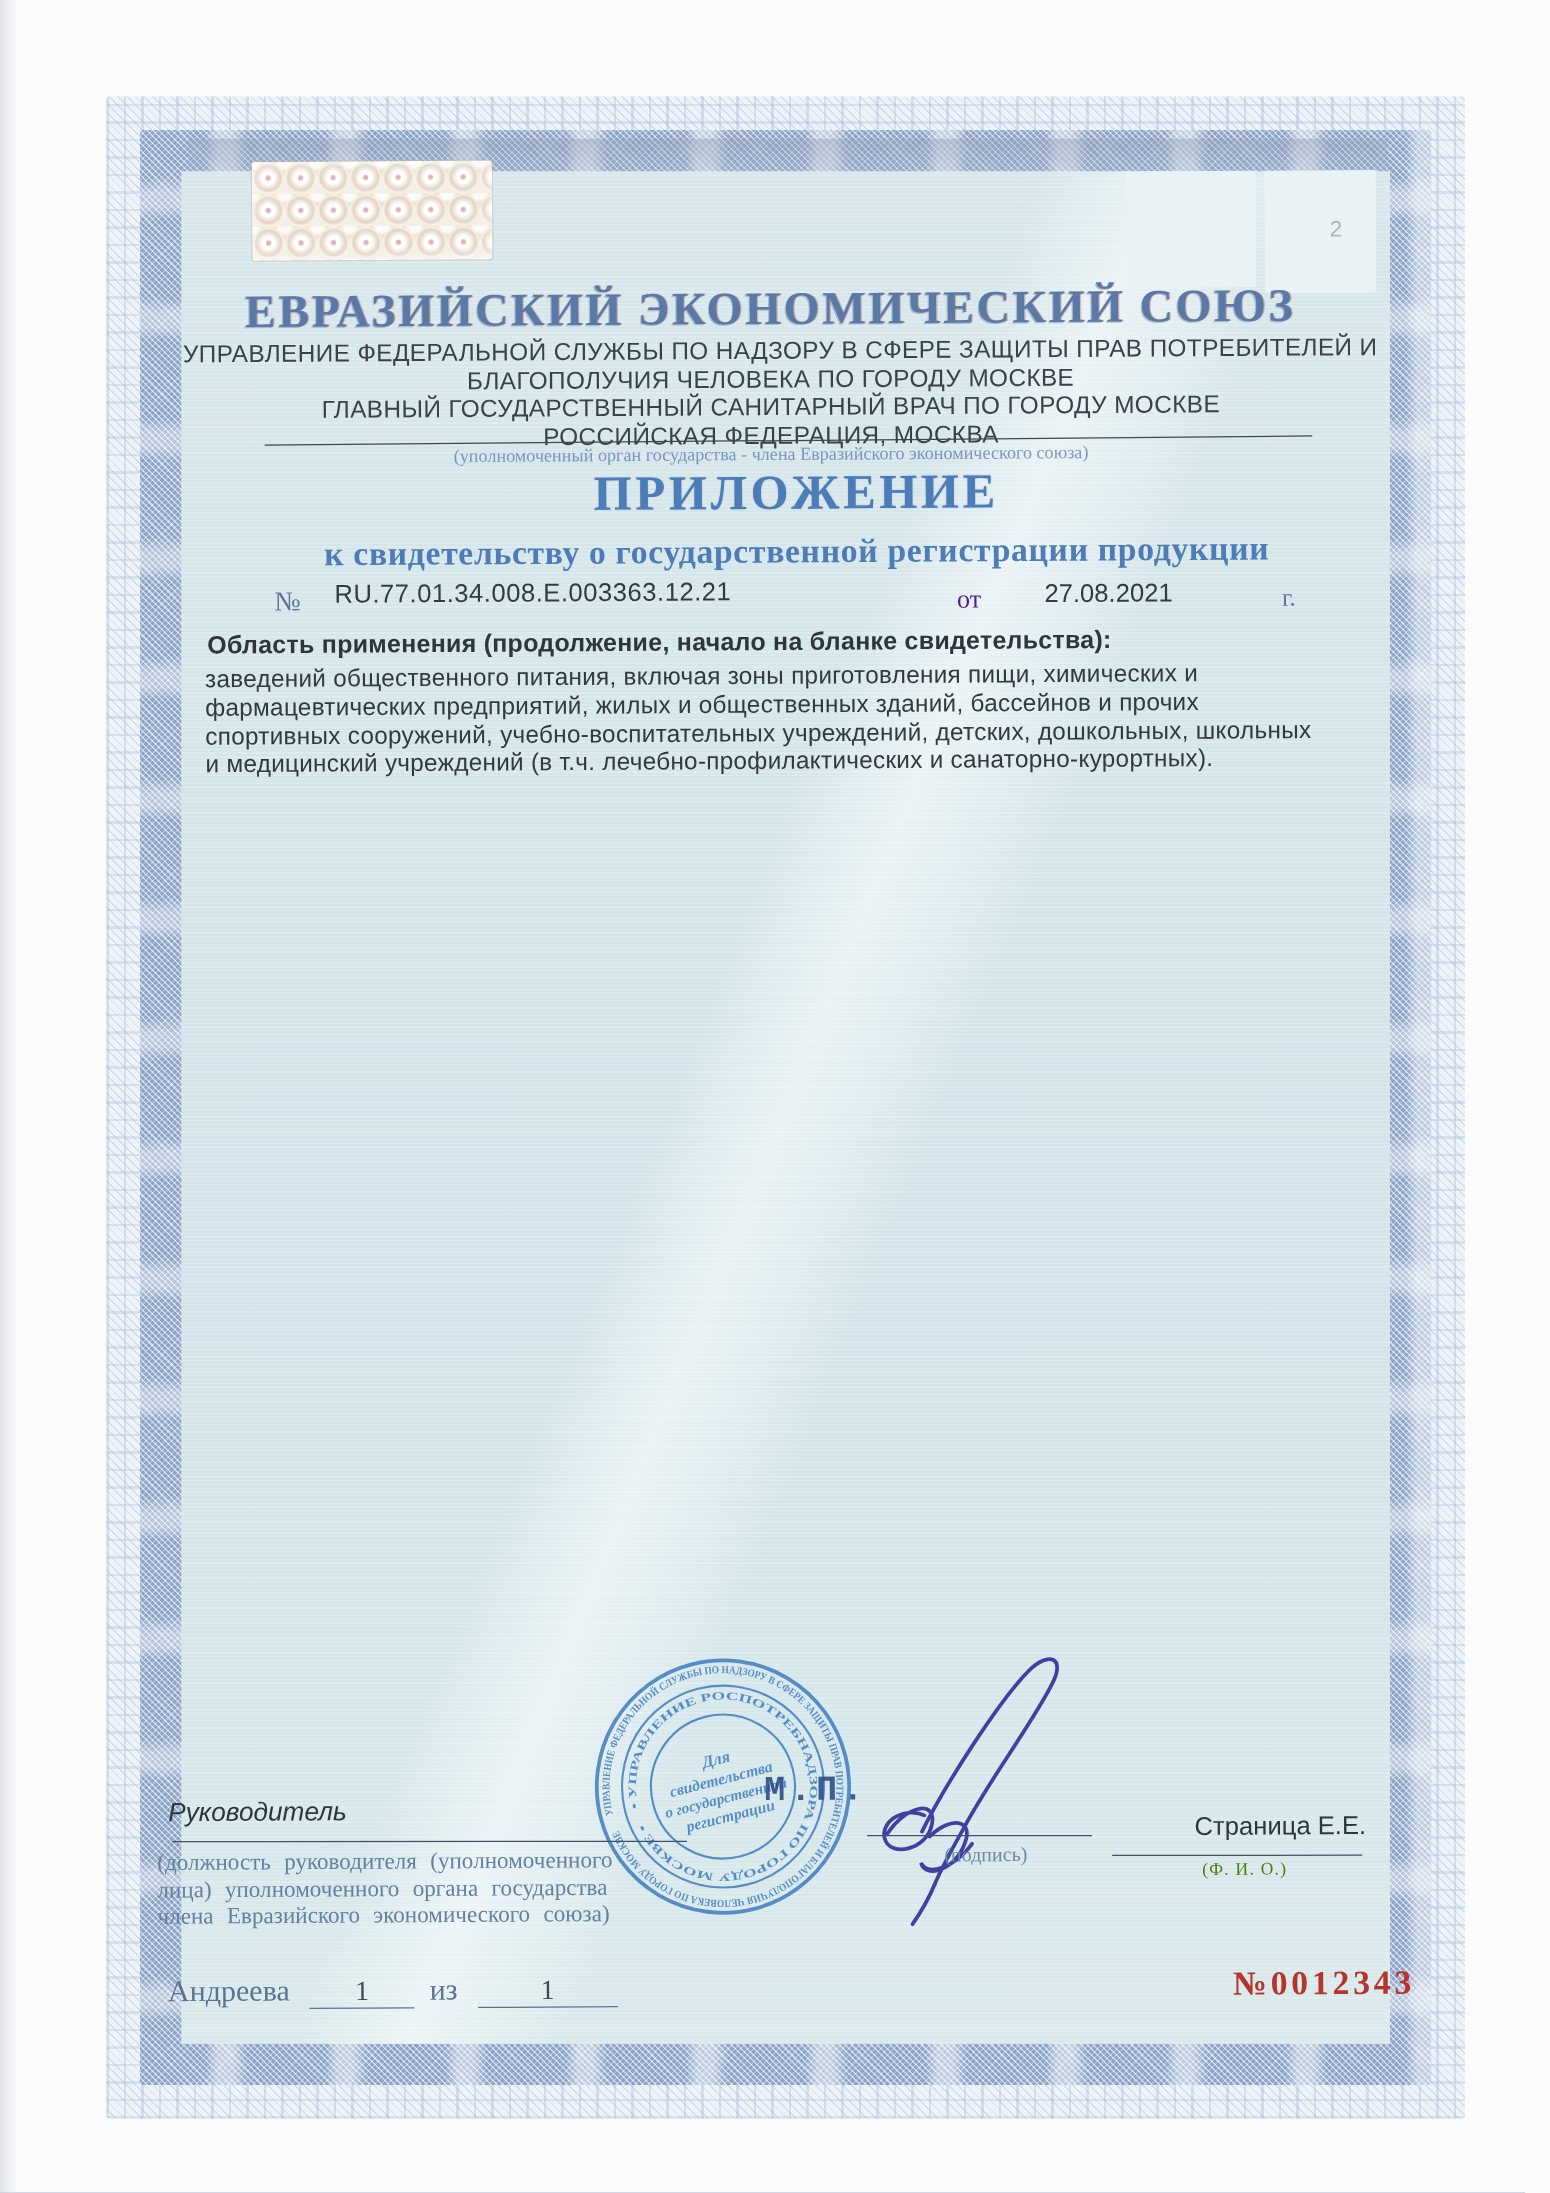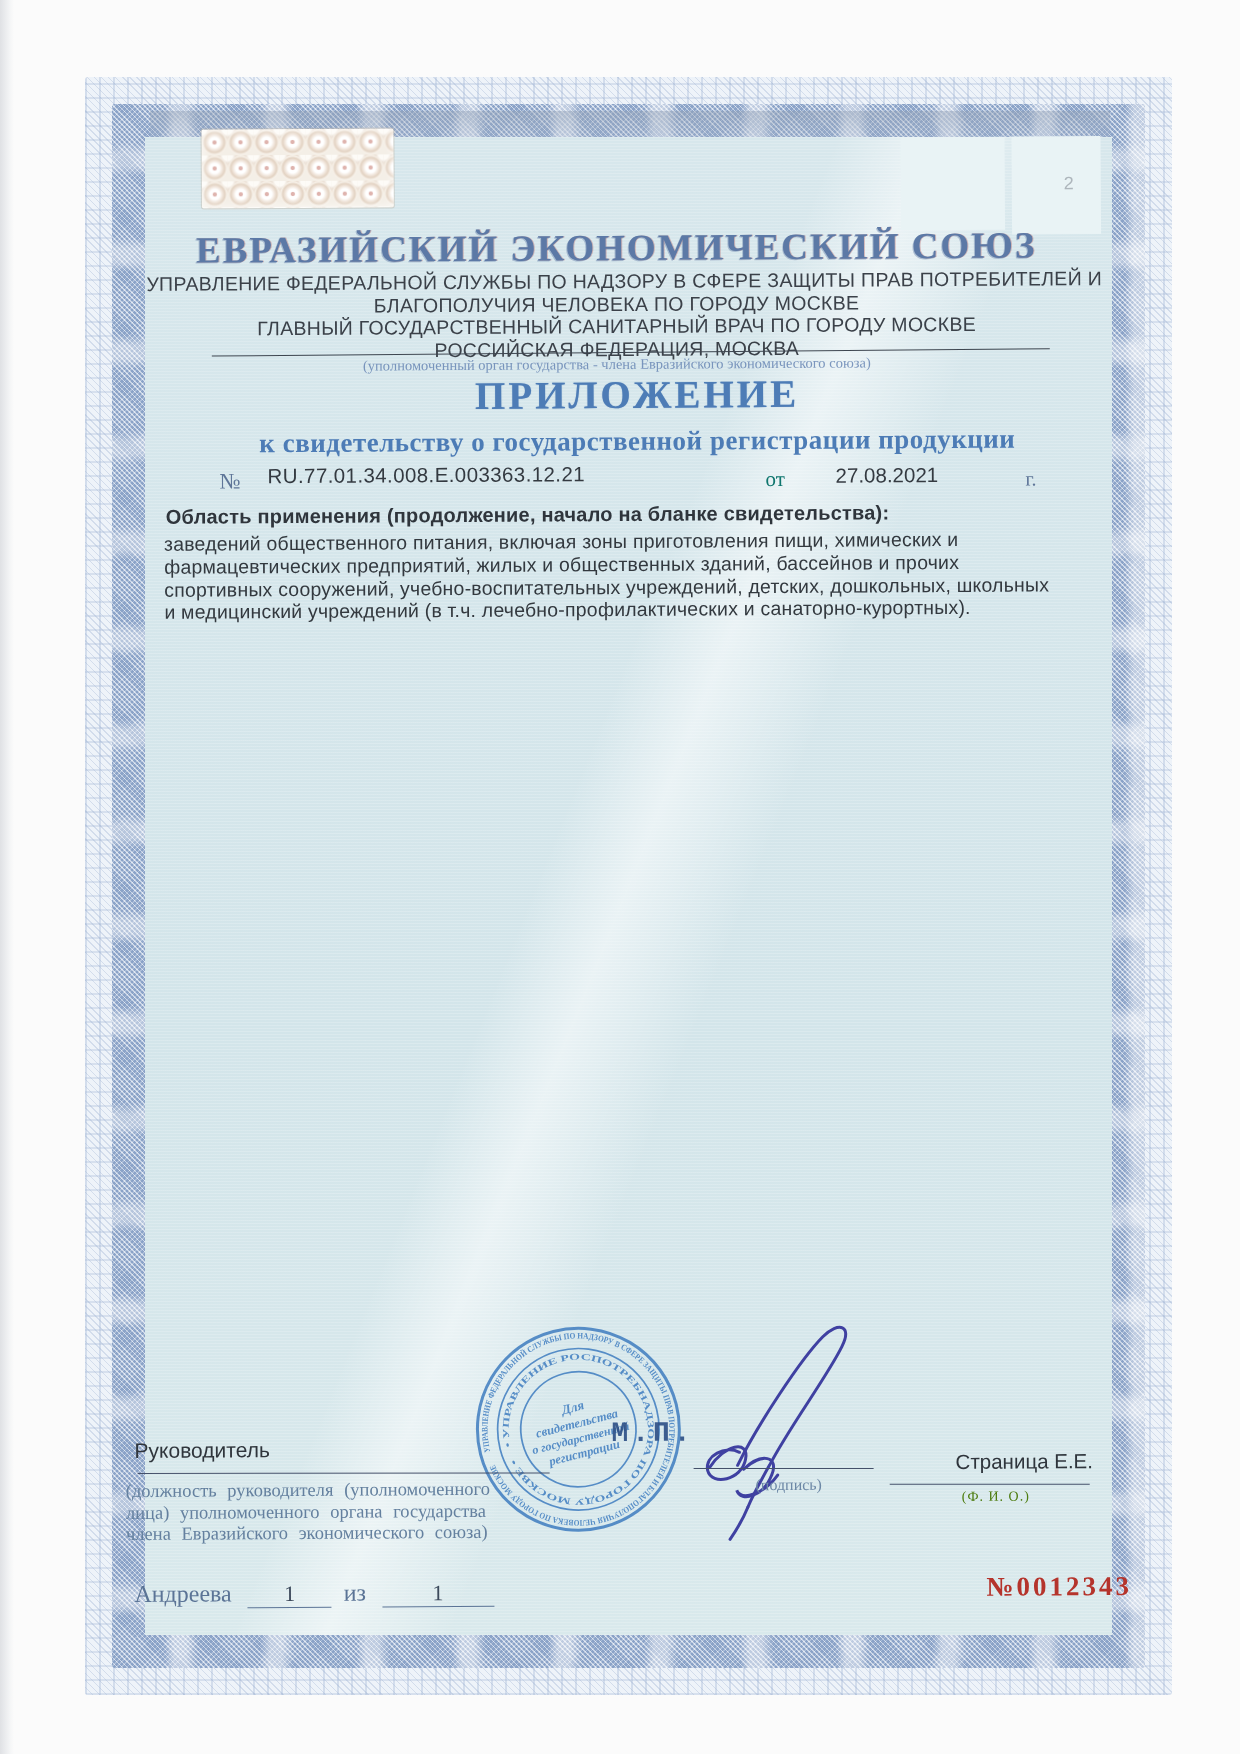--- a/index.html
+++ b/index.html
@@ -89,35 +89,35 @@
   }
   .doc-subtitle{
     position:absolute;left:150px;top:426px;width:980px;text-align:center;
     font-family:"Liberation Serif",serif;font-weight:bold;font-size:27px;letter-spacing:.5px;
     color:#4d7cb6;
   }
   .num-row{position:absolute;left:0;top:462px;width:1240px;height:34px;
     font-size:20.5px;color:#343a41;}
   .num-label{position:absolute;left:222px;top:4px;font-family:"Liberation Serif",serif;color:#5e7598;font-size:22px;}
   .num-value{position:absolute;left:270px;top:0;letter-spacing:.4px;}
-  .date-label{position:absolute;left:768px;top:6px;font-family:"Liberation Serif",serif;color:#0f766e;font-size:21px;}
+  .date-label{position:absolute;left:768px;top:6px;font-family:"Liberation Serif",serif;color:#4c1d95;font-size:21px;}
   .date-value{position:absolute;left:838px;top:3px;}
   .date-suffix{position:absolute;left:1028px;top:8px;font-family:"Liberation Serif",serif;color:#5e7598;font-size:20px;}
   .body-heading{position:absolute;left:168px;top:503px;width:920px;
     font-size:20px;font-weight:bold;color:#2f353c;letter-spacing:.2px;}
   .body-paragraph{position:absolute;left:166px;top:530px;width:900px;
     font-size:19.5px;line-height:22.8px;color:#33393f;letter-spacing:.2px;text-align:left;}
   
   .stamp{position:absolute;left:468px;top:1322px;width:214px;height:214px;opacity:.85;
     transform:rotate(-14deg);}
   .mp-mark{position:absolute;left:608px;top:1418px;font-family:Liberation Mono, monospace;
     font-weight:bold;font-size:28px;letter-spacing:4px;color:#2c4f86;opacity:.9;}
   .signature{position:absolute;left:676px;top:1318px;width:175px;height:225px;}
   
-  .role-label{position:absolute;left:131px;top:1436px;font-size:21px;color:#2f353c;}
+  .role-label{position:absolute;left:131px;top:1436px;font-size:21px;color:#2f353c;font-style:italic;}
   .role-line{position:absolute;left:134px;top:1471px;width:412px;border-top:1.5px solid #44506a;transform:rotate(.3deg);}
   .role-line2{position:absolute;left:690px;top:1469px;width:180px;border-top:1.5px solid #44506a;transform:rotate(.3deg);}
   .role-caption{position:absolute;left:122px;top:1478px;width:430px;
     font-family:"Liberation Serif",serif;font-size:18.5px;line-height:21.5px;color:#64809f;word-spacing:6px;}
   .sign-caption{position:absolute;left:700px;top:1477px;width:170px;text-align:center;
     font-family:"Liberation Serif",serif;font-size:16px;color:#6d88a6;}
   .fio-name{position:absolute;left:952px;top:1452px;font-size:20.5px;color:#2f353c;}
   .fio-line{position:absolute;left:886px;top:1486px;width:200px;border-top:1.5px solid #44506a;transform:rotate(.3deg);}
   .fio-caption{position:absolute;left:912px;top:1491px;width:160px;text-align:center;
     font-family:"Liberation Serif",serif;font-size:14px;color:#4d7c0f;letter-spacing:1px;}

